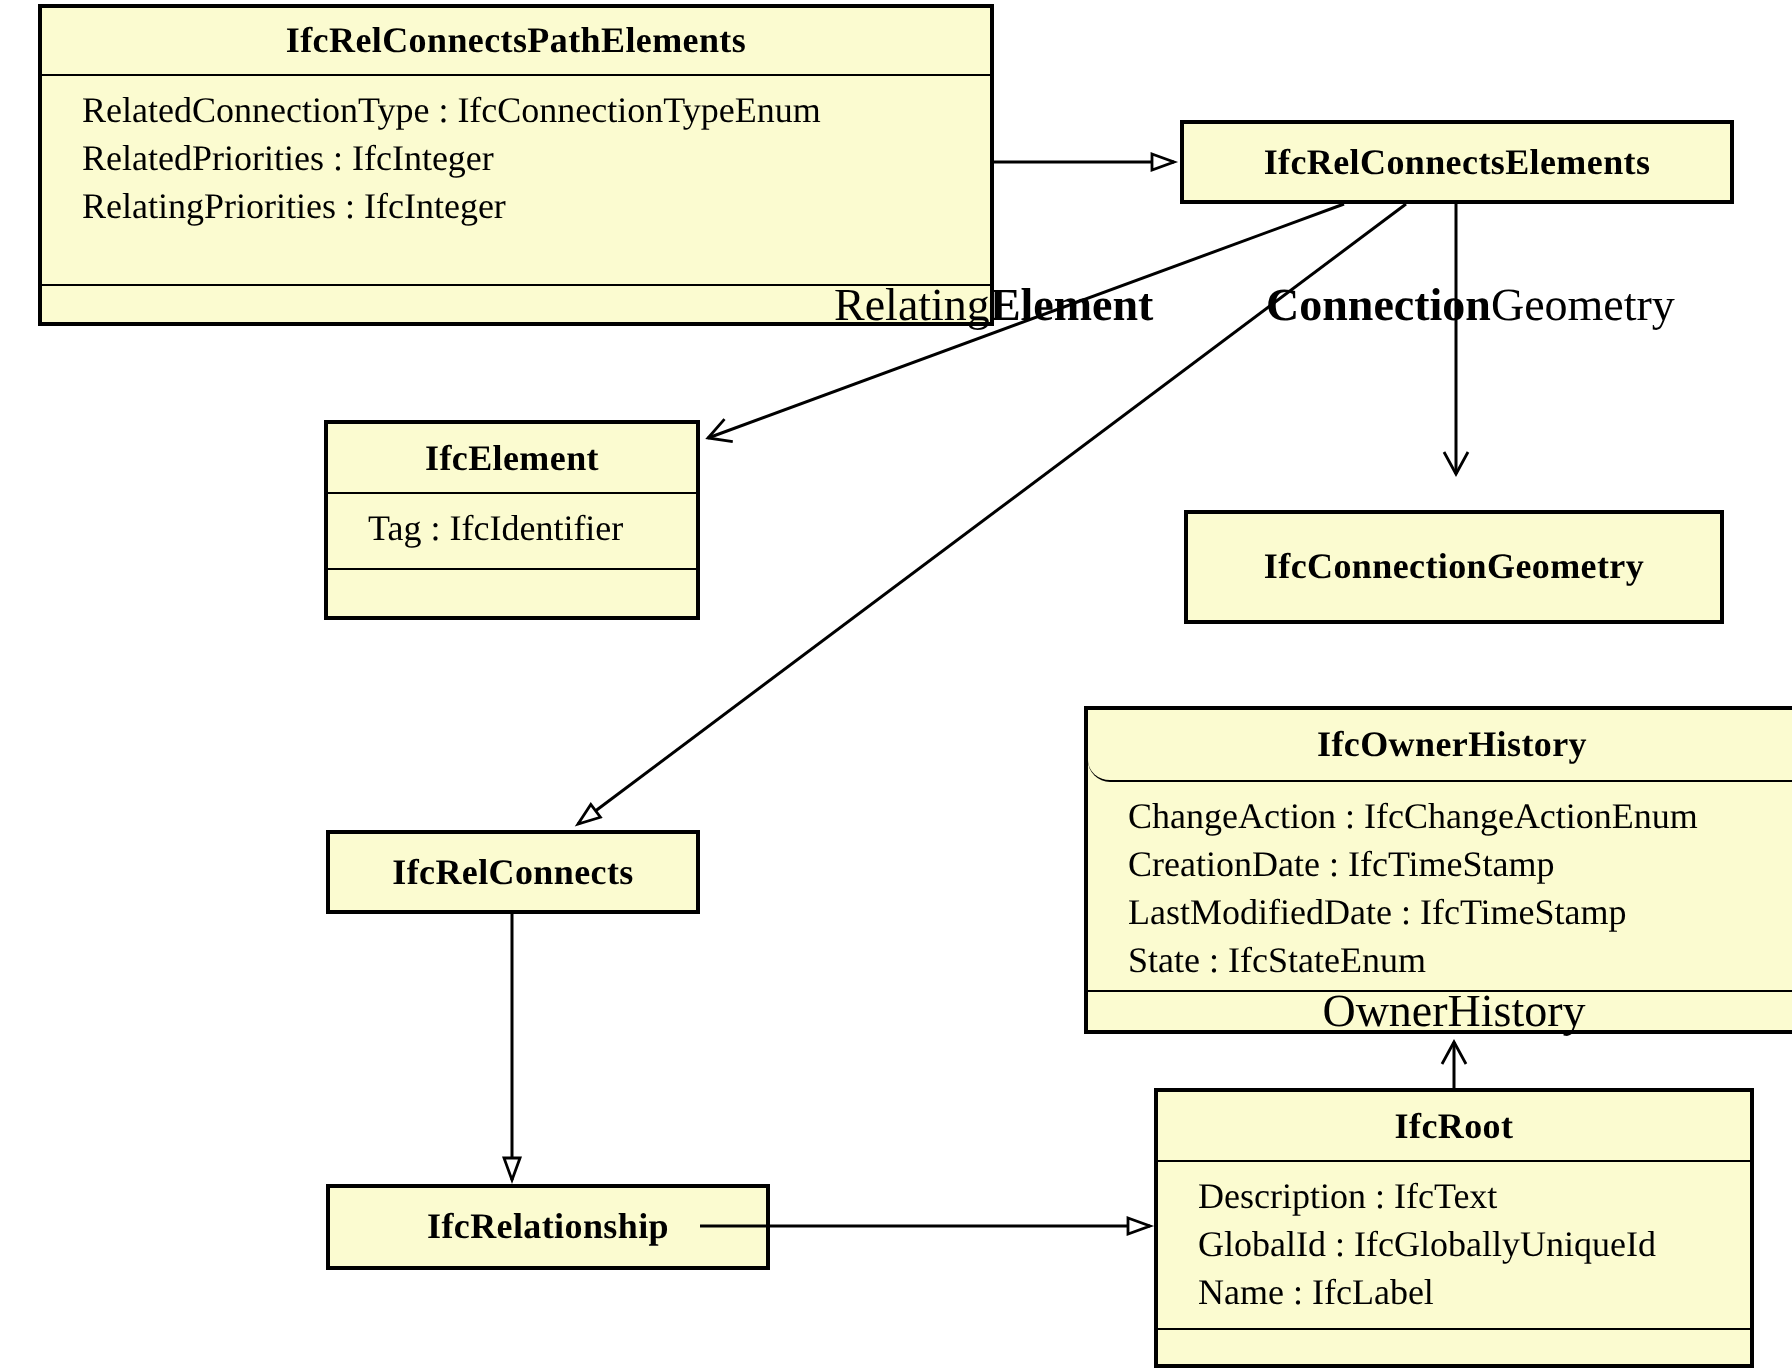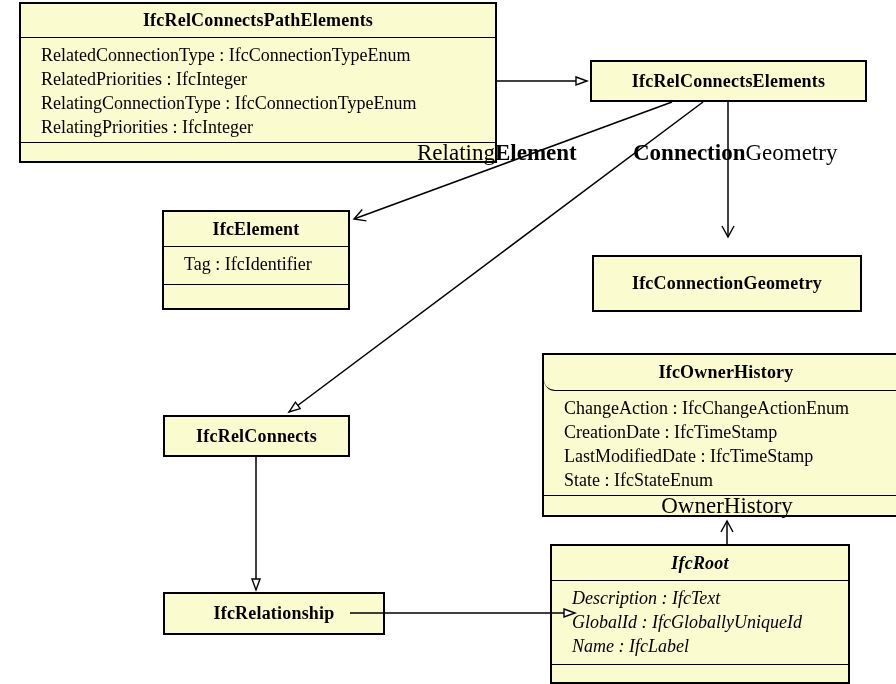--- a/index.html
+++ b/index.html
@@ -38,21 +38,21 @@
   #box-path    .uml-title { height:34px; }
   #box-path    .uml-ops   { height:18px; }
   #box-rce     { left:573px; top:60px;  width:277px; height:42px; }
   #box-element { left:145px; top:210px; width:188px; height:100px; }
   #box-element .uml-title { height:35px; }
   #box-element .uml-ops   { height:23px; }
   #box-cg      { left:575px; top:255px; width:270px; height:57px; }
   #box-oh      { left:525px; top:353px; width:368px; height:164px; }
   #box-oh      .uml-title { height:36px;border-radius:11px; }
   #box-oh      .uml-ops   { height:19px; }
-  #box-root    { left:533px; top:544px; width:300px; height:140px;font-style:italic; }
+  #box-root    { left:560px; top:544px; width:300px; height:140px; }
   #box-root    .uml-title { height:35px; }
   #box-root    .uml-ops   { height:17px; }
   #box-rc      { left:146px; top:415px; width:187px; height:42px; }
   #box-rel     { left:146px; top:592px; width:222px; height:43px; }
 
   .edge-label {
     position:absolute;
     font-size:23px; line-height:22px; white-space:nowrap;
   }
   #label-relating   { left:400px; top:142px; }
@@ -70,21 +70,20 @@
 </head>
 <body>
 
 <div id="canvas">
 
   <div class="uml-box box-multi" id="box-path">
     <div class="uml-title">IfcRelConnectsPathElements</div>
     <div class="uml-attrs">
       <div>RelatedConnectionType : IfcConnectionTypeEnum</div>
       <div>RelatedPriorities : IfcInteger</div>
-      <div>RelatingConnectionType : IfcConnectionTypeEnum</div>
       <div>RelatingPriorities : IfcInteger</div>
     </div>
     <div class="uml-ops"></div>
   </div>
 
   <div class="uml-box box-single" id="box-rce">
     <div class="uml-title">IfcRelConnectsElements</div>
   </div>
 
   <div class="uml-box box-multi" id="box-element">

